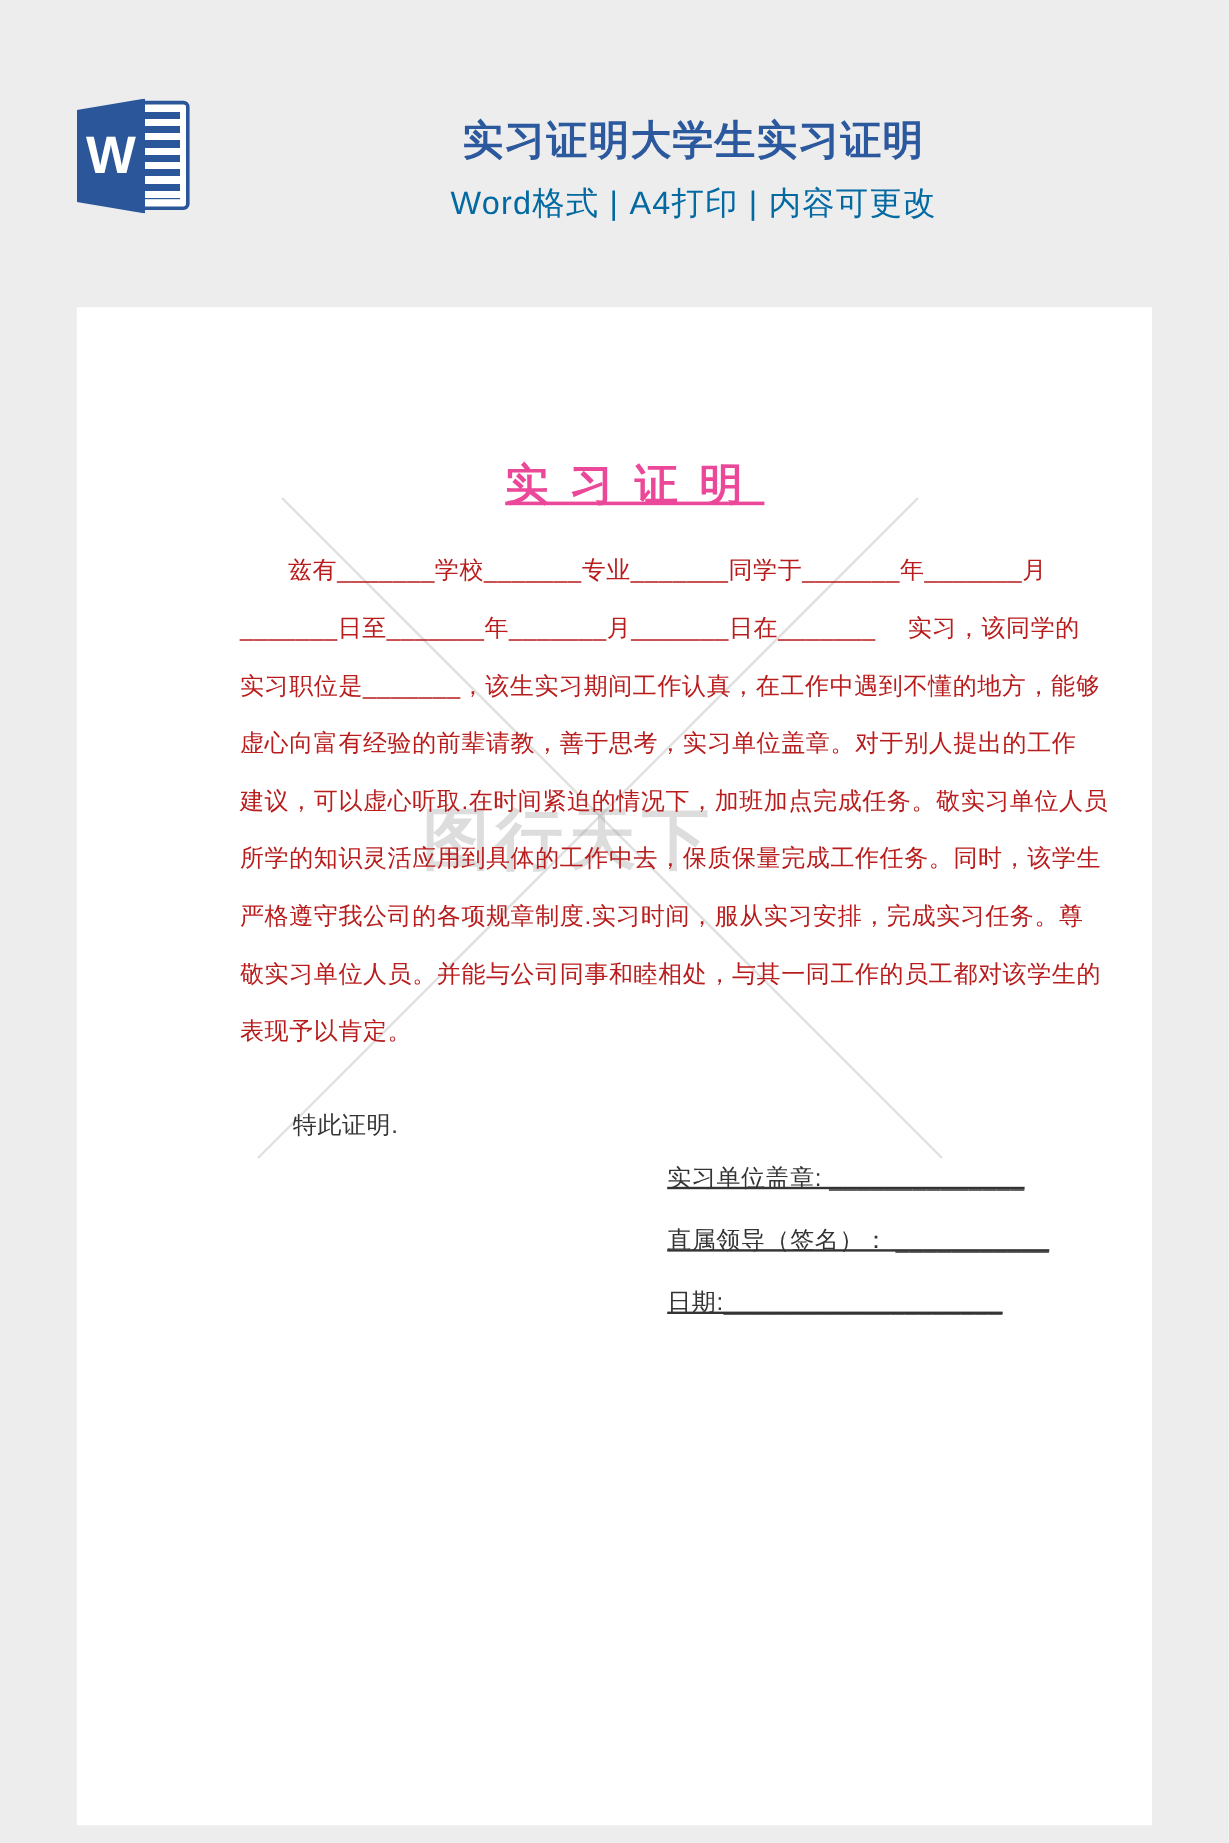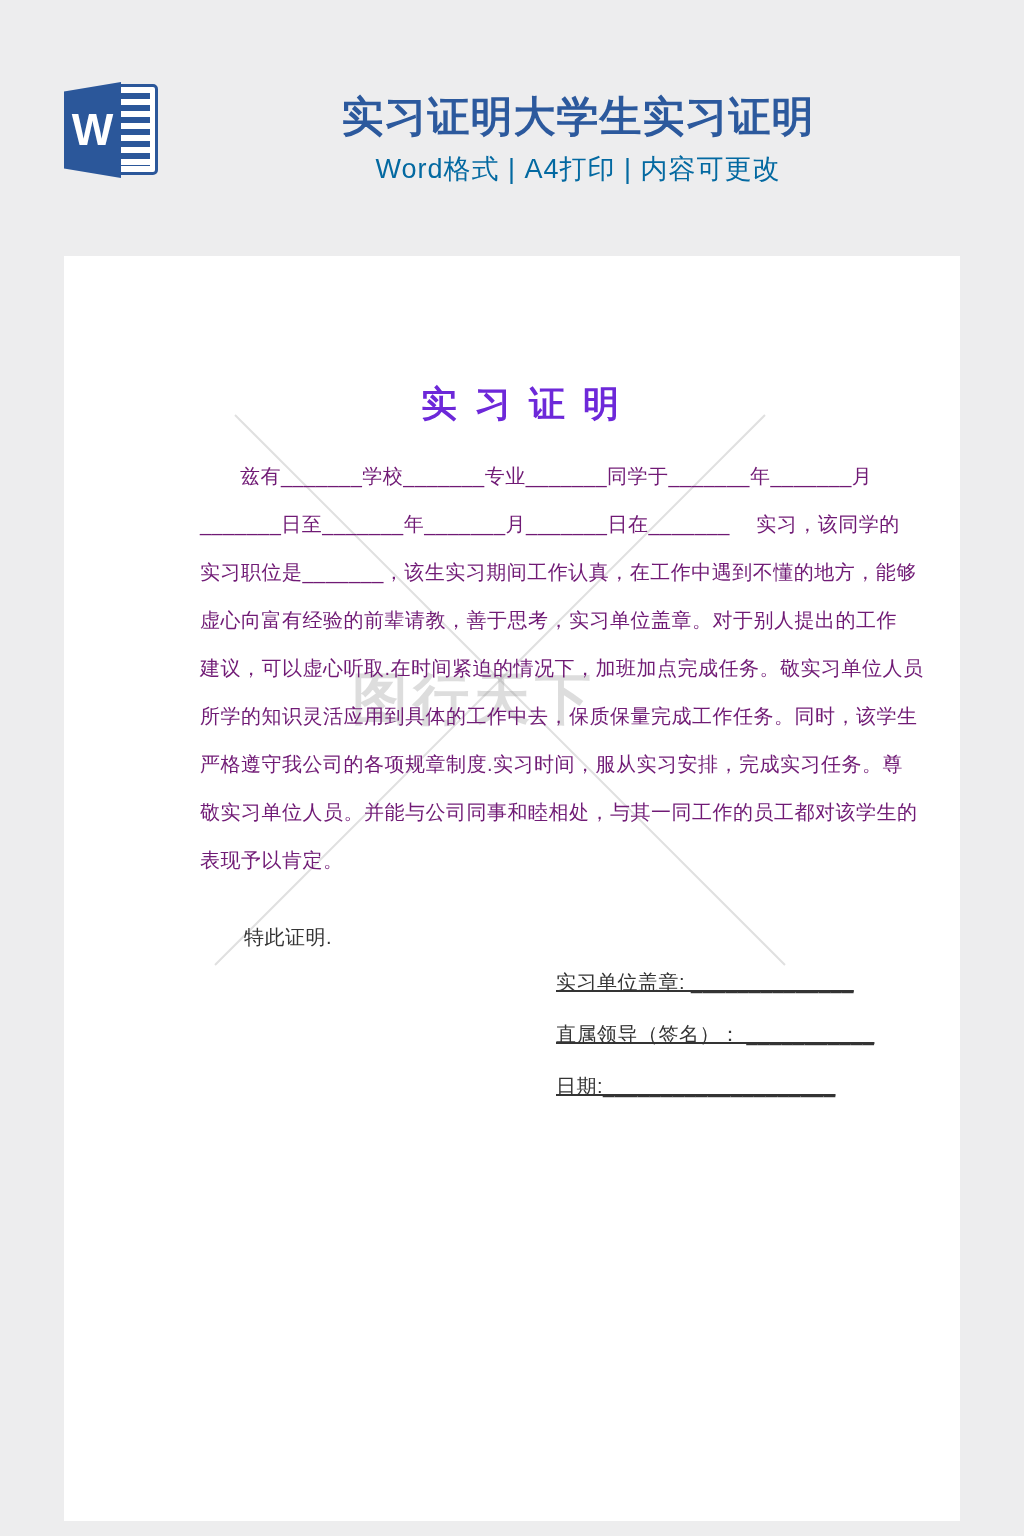--- a/index.html
+++ b/index.html
@@ -5,21 +5,21 @@
   html,body{margin:0;padding:0;}
   body{
     width:1024px;height:1536px;position:relative;overflow:hidden;
     background:#ededee;
     font-family:"Liberation Sans","DejaVu Sans",sans-serif;
   }
   
   .header{position:absolute;left:0;top:0;width:1024px;height:256px;}
   .head-text{position:absolute;left:132px;right:0;top:0;text-align:center;}
   .head-title{
-    margin:94px 0 0;font-size:42px;line-height:46px;font-weight:bold;
+    margin:94px 0 0;font-size:34px;line-height:46px;font-weight:bold;
     color:#2c599d;letter-spacing:1px;
   }
   .head-sub{
     margin:14px 0 0;font-size:27px;line-height:30px;color:#0369a1;letter-spacing:1px;
   }
   
   .word-icon{position:absolute;left:64px;top:82px;width:94px;height:96px;}
   .word-icon .doc{
     position:absolute;right:0;top:2px;width:46px;height:91px;box-sizing:border-box;
     background:#fff;border:3px solid #2b579a;border-radius:5px;
@@ -41,27 +41,28 @@
   .wm-lines{position:absolute;left:0;top:0;}
   .wm-text{
     position:absolute;left:288px;top:406px;width:280px;text-align:left;
     font-size:56px;font-weight:bold;letter-spacing:5px;
     color:rgba(150,150,150,0.32);
     font-family:"Liberation Serif","DejaVu Serif",serif;
     white-space:nowrap;
   }
   .doc-title{
     position:absolute;left:0;top:124px;width:100%;margin:0;text-align:center;
-    font-size:36px;font-weight:bold;color:#6d28d9;
+    font-size:36px;font-weight:bold;color:#ec4899;
     letter-spacing:18px;padding-left:34px;box-sizing:border-box;
     font-family:"Liberation Serif","DejaVu Serif",serif;
+    text-decoration:underline;
   }
   .doc-body{
     position:absolute;left:136px;top:196px;width:660px;
-    font-size:20px;color:#701a75;
+    font-size:20px;color:#b91c1c;
   }
   .doc-body .line{margin:0;line-height:48px;white-space:nowrap;letter-spacing:0.5px;}
   .doc-body .indent{text-indent:40px;}
   .closing{
     position:absolute;left:180px;top:668px;margin:0;
     font-size:20px;color:#343434;letter-spacing:0.5px;
   }
   .sig{position:absolute;left:492px;top:700px;font-size:20px;color:#343434;}
   .sig p{margin:0;line-height:52px;white-space:nowrap;letter-spacing:0.5px;text-decoration:underline;}
 </style>

